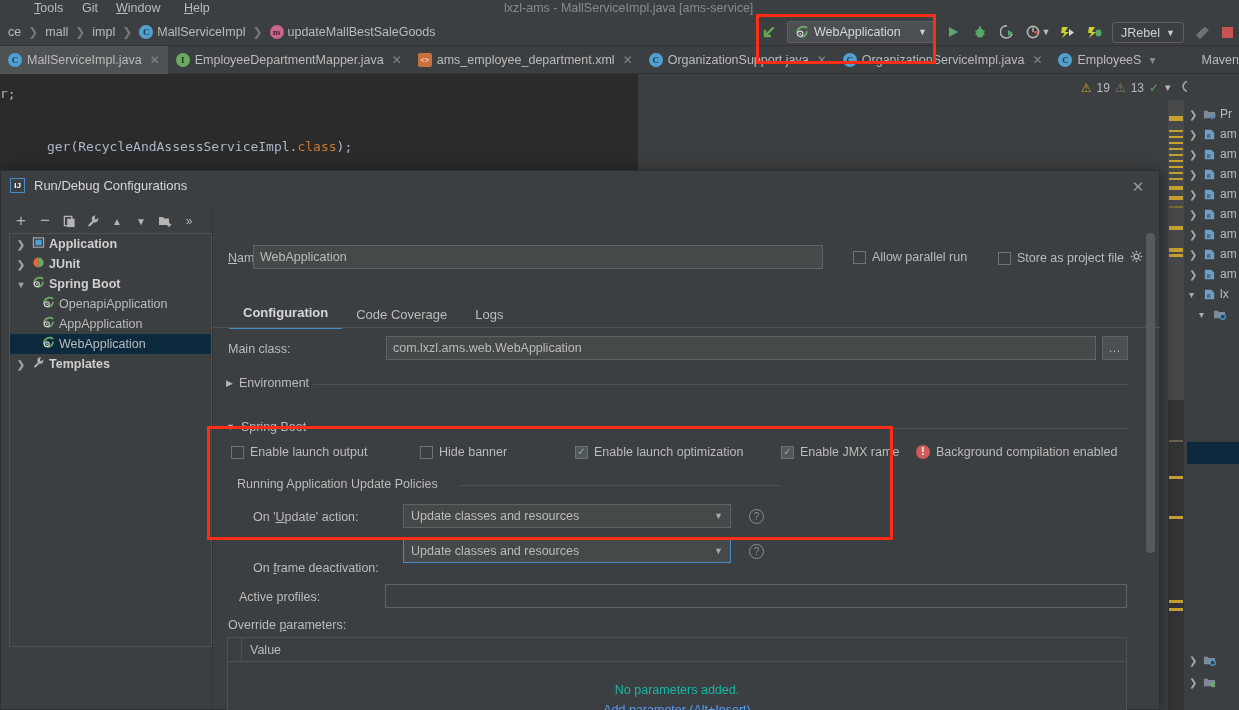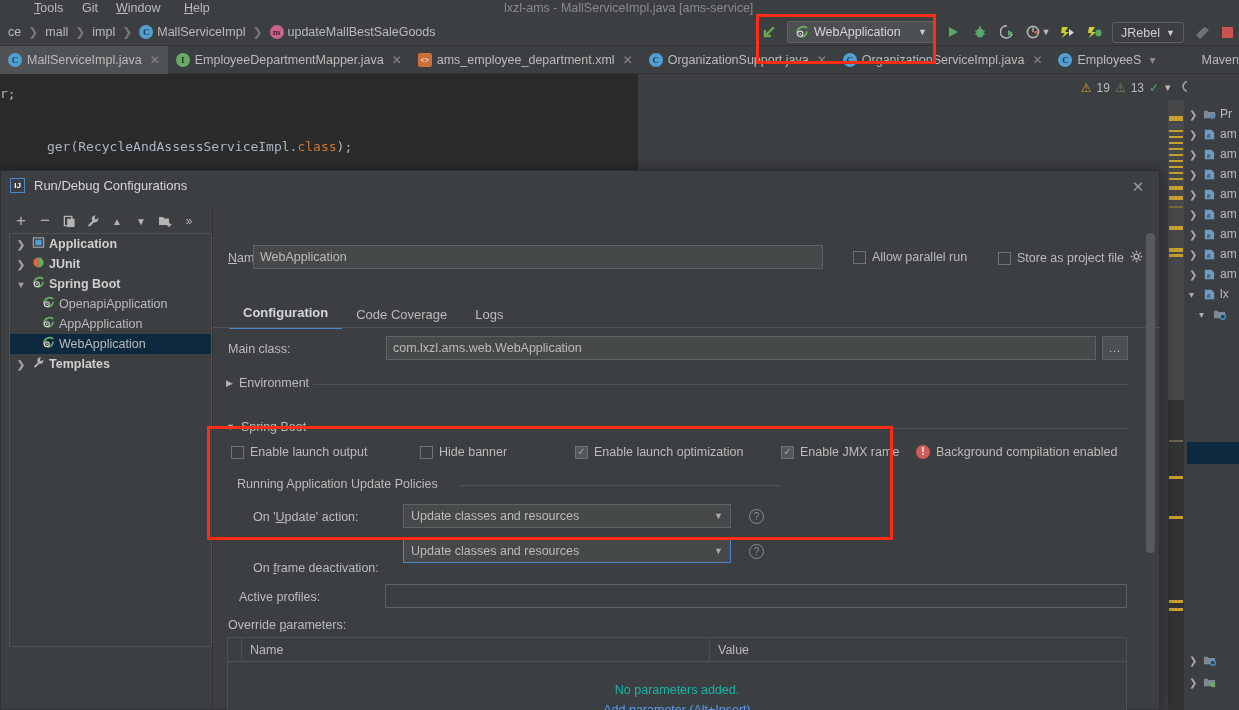--- a/index.html
+++ b/index.html
@@ -778,21 +778,20 @@
       <div class="helpicon" style="left:536px; top:337px;">?</div>
 
       <span class="frm-label" style="left:26px; top:383px;">Active profiles:</span>
       <div class="txtfield empty" style="left:172px; top:377px; width:742px;"></div>
 
       <span class="frm-label" style="left:15px; top:411px;">Override <u>p</u>arameters:</span>
 
       <div class="ptable" style="left:14px; top:430px; width:900px; height:102px;">
         <div class="pt-head">
           <div class="spacer"></div>
-          <div class="col" style="width:468px; border-right:1px solid #4e5254;">Name</div>
           <div class="col" style="flex:1;">Value</div>
         </div>
         <div class="pt-body">
           <div class="pt-empty">No parameters added.</div>
           <div>
             <span class="pt-add">Add parameter</span>
             <span class="pt-add hint">(Alt+Insert)</span>
           </div>
         </div>
       </div>

